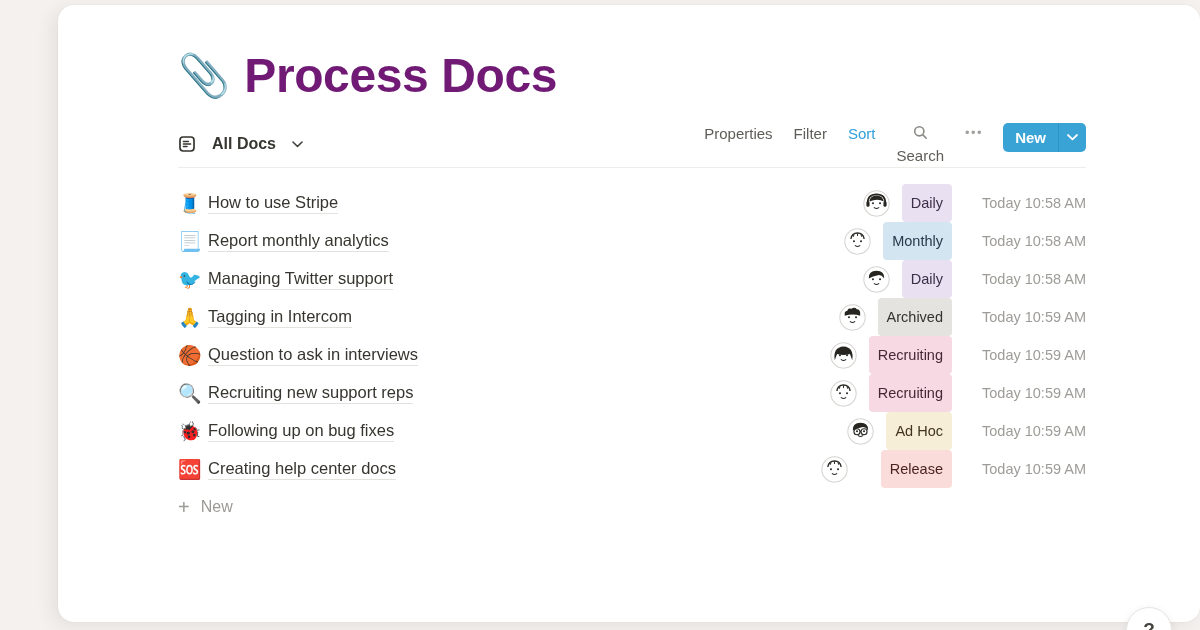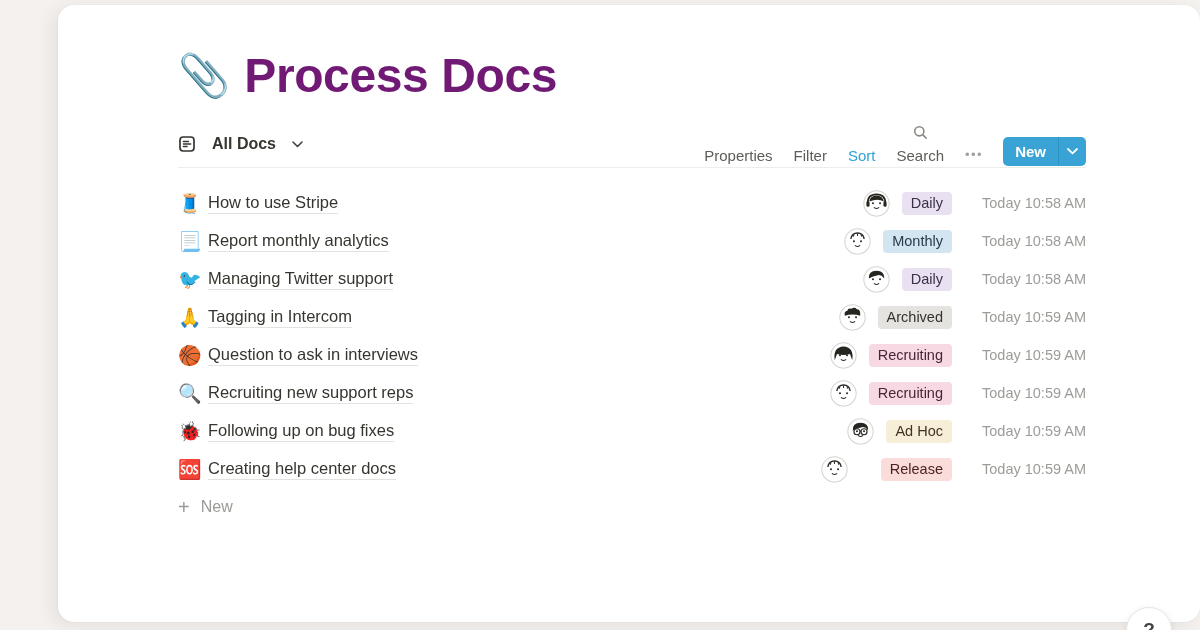--- a/index.html
+++ b/index.html
@@ -22,21 +22,21 @@
 
   
   .page-header { margin-top: 43px; display: flex; align-items: center; gap: 14px; }
   .page-emoji { font-size: 42px; line-height: 1; cursor: pointer; }
   .page-title { font-size: 48px; font-weight: 700; letter-spacing: -0.4px; color: #701a75; }
 
   
   .toolbar { margin-top: 26px; height: 30px; display: flex; align-items: center; justify-content: space-between; }
   .view-switcher { display: flex; align-items: center; gap: 16px; cursor: pointer; }
   .view-label { font-size: 16px; font-weight: 700; color: #37352f; }
-  .toolbar-right { display: flex; align-items: flex-end; gap: 19px; }
+  .toolbar-right { display: flex; align-items: flex-start; gap: 19px; }
   .tbtn {
     background: none; border: none; font-family: inherit;
     font-size: 15px; color: #5e5c57; cursor: pointer; padding: 2px 1px;
   }
   .tbtn.accent { color: var(--accent, #2e9fd9); }
   .search-btn { display: flex; align-items: center; gap: 7px; flex-direction: column; }
   .more-btn { color: #a3a19d; font-size: 13px; letter-spacing: 1.5px; padding-bottom: 4px; }
   .new-btn {
     display: flex; align-items: stretch; height: 29px; border-radius: 5px;
     overflow: hidden; background: var(--new-bg, #3aa3d6); cursor: pointer; border: none; padding: 0;
@@ -53,21 +53,21 @@
   .row-icon { width: 30px; font-size: 19px; line-height: 1; flex: none; }
   .row-title {
     font-size: 16.5px; font-weight: 500; color: #37352f;
     border-bottom: 1px solid #e4e2de; padding-bottom: 1px;
     margin-right: auto; white-space: nowrap;
   }
   .row-right { display: flex; align-items: center; justify-content: flex-end; gap: 12px; flex: none; }
   .avatar { width: 27px; height: 27px; flex: none; display: inline-flex; }
   .avatar svg { width: 27px; height: 27px; }
   .tag {
-    height: 23px; padding: 0 9px; border-radius: 4px;
+    height: 38px; padding: 0 9px; border-radius: 4px;
     font-size: 14.5px; display: inline-flex; align-items: center; white-space: nowrap;
   }
   .row-time { width: 134px; text-align: right; font-size: 14.5px; color: #9e9c98; flex: none; }
 
   .new-row { display: flex; align-items: center; height: 38px; color: #9c9a96; cursor: pointer; gap: 11px; }
   .plus-glyph { font-size: 20px; line-height: 1; font-weight: 400; }
   .new-row-label { font-size: 16px; }
 
   
   .help-btn {

